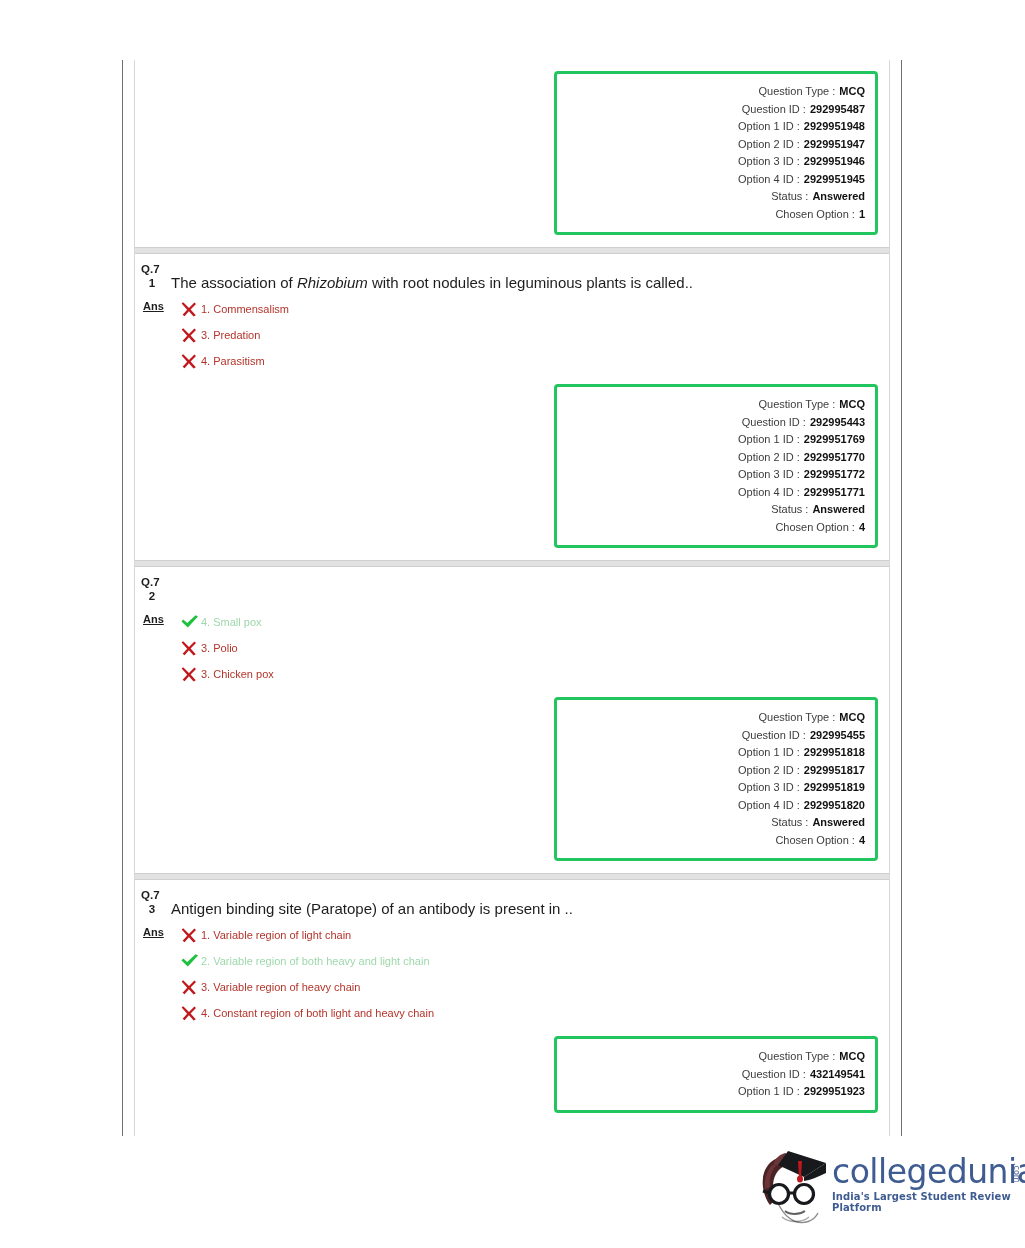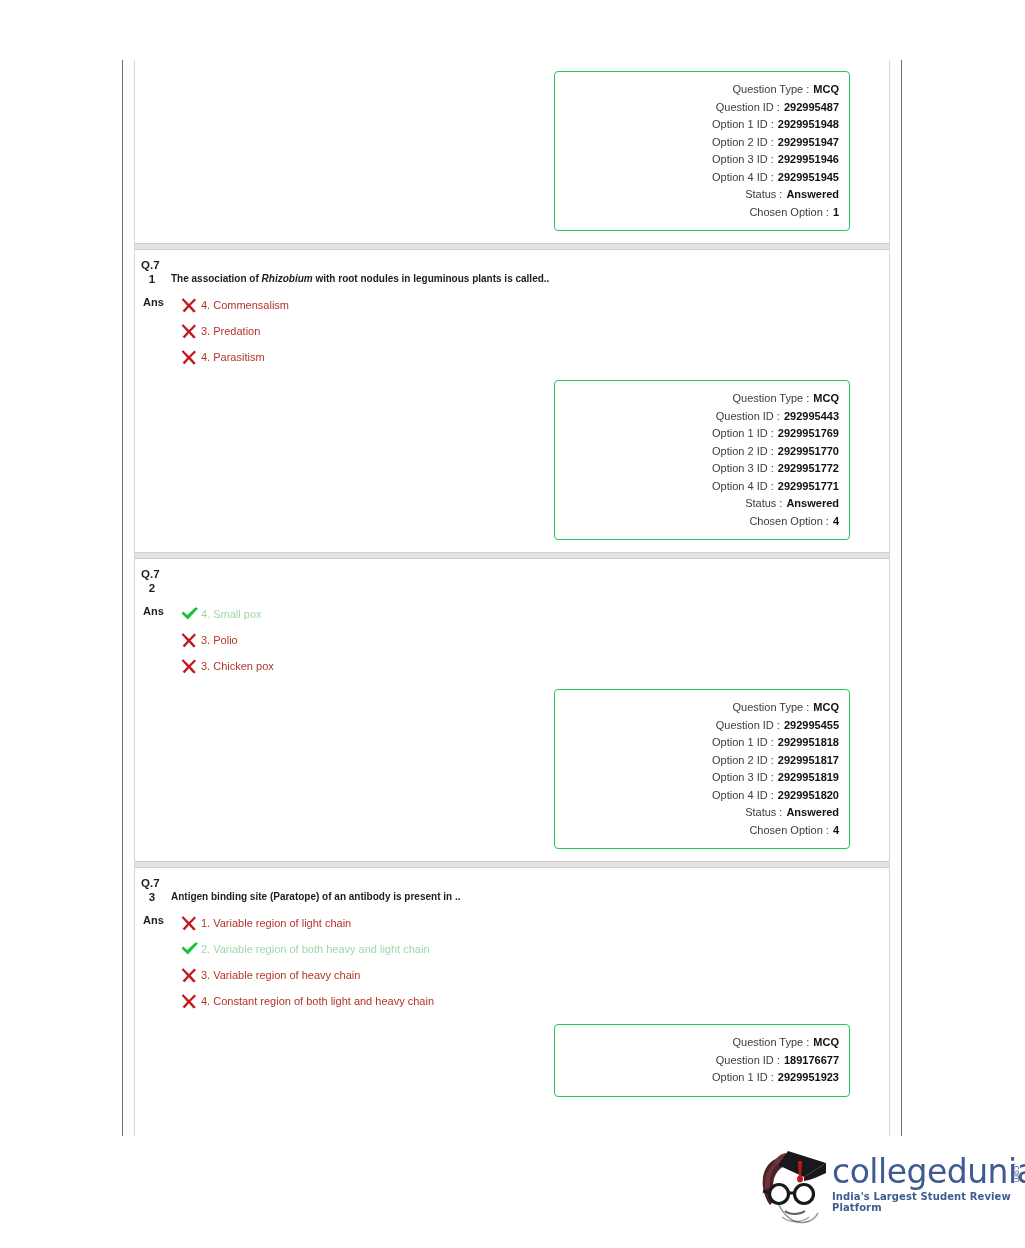--- a/index.html
+++ b/index.html
@@ -71,22 +71,22 @@
     line-height: 14px;
     text-align: left;
     padding-left: 2px;
   }
   .qnum .qnum-sub {
     display: block;
     text-align: center;
     padding-right: 8px;
   }
   .qtext {
-    font-size: 10px;
-    font-weight: bold;
+    font-size: 15px;
+    font-weight: normal;
     color: #1d1d1d;
     line-height: 15px;
     padding-top: 0px;
   }
   .qtext i {
     font-style: italic;
   }
 
   .qbody {
     display: flex;
@@ -94,20 +94,21 @@
     padding: 6px 0 0 4px;
   }
   .ans-label {
     width: 34px;
     min-width: 34px;
     font-size: 11px;
     font-weight: bold;
     color: #1d1d1d;
     padding-left: 4px;
     padding-top: 4px;
+    text-decoration: underline;
   }
   .options {
     flex: 1;
   }
   .option-row {
     display: flex;
     align-items: center;
     height: 26px;
   }
   .mark {
@@ -125,23 +126,23 @@
   .opt-right .opt-text { color: #9ed8ab; }
 
   
   .details-wrap {
     display: flex;
     justify-content: flex-start;
     padding: 10px 0 12px 0;
   }
   .details-card {
     margin-left: 419px;
-    width: 296px;
+    width: 324px;
     box-sizing: border-box;
-    border: 1px solid #22c55e;
+    border: 3px solid #22c55e;
     border-radius: 4px;
     background: #ffffff;
     padding: 9px 10px 9px 0;
   }
   .det-row {
     display: flex;
     justify-content: flex-end;
     align-items: baseline;
     line-height: 17.5px;
     white-space: nowrap;
@@ -261,21 +262,21 @@
           </div>
           <div class="qbody">
             <div class="ans-label">Ans</div>
             <div class="options">
               <div class="option-row opt-wrong">
                 <span class="mark">
                   <svg width="18" height="18" viewBox="0 0 18 18">
                     <path d="M3.2 2.2 L9 8 L14.4 2.6 L16 4.1 L10.6 9.6 L15.8 15.2 L13.6 16.4 L8.9 11.2 L4.6 16.2 L2.6 14.8 L7.2 9.7 L1.6 3.6 Z" fill="#c0181c"></path>
                   </svg>
                 </span>
-                <span class="opt-text">4. Commensalism</span>
+                <span class="opt-text">1. Commensalism</span>
               </div>
               <div class="option-row opt-wrong">
                 <span class="mark">
                   <svg width="18" height="18" viewBox="0 0 18 18">
                     <path d="M3.2 2.2 L9 8 L14.4 2.6 L16 4.1 L10.6 9.6 L15.8 15.2 L13.6 16.4 L8.9 11.2 L4.6 16.2 L2.6 14.8 L7.2 9.7 L1.6 3.6 Z" fill="#c0181c"></path>
                   </svg>
                 </span>
                 <span class="opt-text">3. Predation</span>
               </div>
               <div class="option-row opt-wrong">
@@ -440,21 +441,21 @@
             </div>
           </div>
           <div class="details-wrap">
             <div class="details-card">
               <div class="det-row">
                 <span class="det-key">Question Type :</span>
                 <span class="det-val">MCQ</span>
               </div>
               <div class="det-row">
                 <span class="det-key">Question ID :</span>
-                <span class="det-val">189176677</span>
+                <span class="det-val">432149541</span>
               </div>
               <div class="det-row">
                 <span class="det-key">Option 1 ID :</span>
                 <span class="det-val">2929951923</span>
               </div>
             </div>
           </div>
         </div>
       </div>
   </div>

